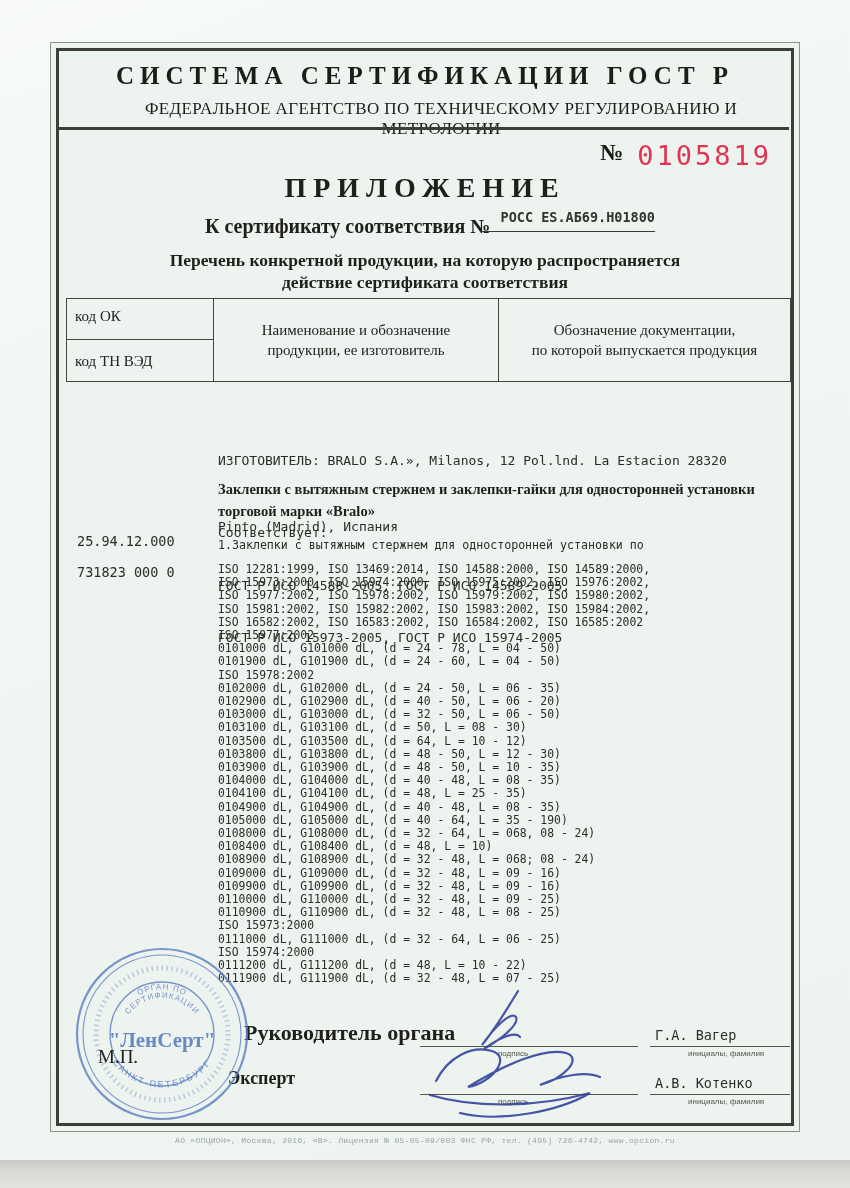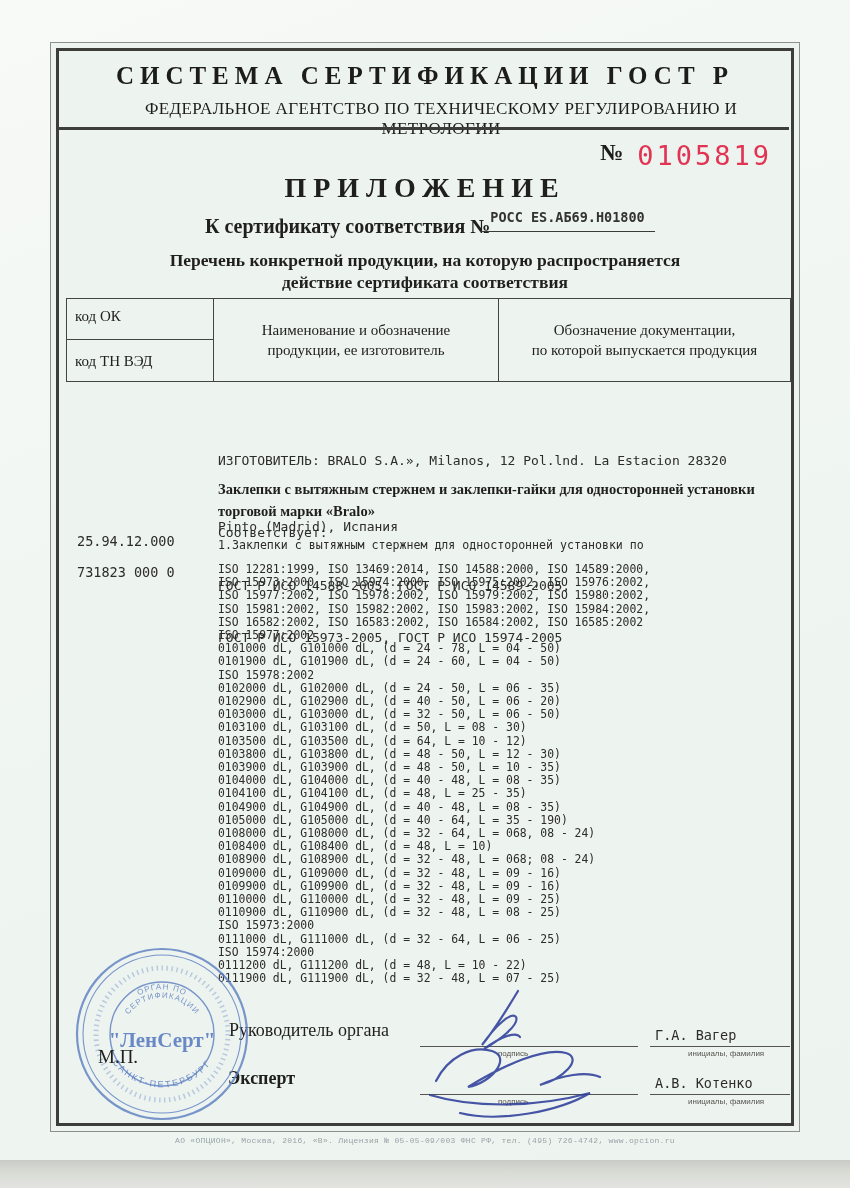--- a/index.html
+++ b/index.html
@@ -18,21 +18,21 @@
        font-size:17px;font-weight:normal;letter-spacing:.4px;color:#1c1c19;margin-left:32px;}
   .hdr-rule{position:absolute;left:59px;right:61px;top:127px;height:0;border-top:3px solid #3d3d39;}
   
   .formno{position:absolute;left:600px;top:140px;white-space:nowrap;}
   .formno .no{font-size:23px;font-weight:bold;color:#1c1c19;vertical-align:top;}
   .formno .val{font-family:"DejaVu Sans Mono",monospace;font-size:27px;letter-spacing:3px;
        color:#e23353;margin-left:10px;vertical-align:top;text-align:right;}
   .doc-title{position:absolute;left:0;right:0;top:172px;text-align:center;
        font-size:28px;font-weight:bold;letter-spacing:7px;color:#1f1f1c;}
   .cert-line{position:absolute;left:205px;top:215px;font-size:20px;font-weight:bold;color:#1f1f1c;}
-  .cert-no{position:absolute;left:480px;top:209px;width:175px;text-align:center;
+  .cert-no{position:absolute;left:480px;top:209px;width:175px;text-align:right;
        font-family:"DejaVu Sans Mono",monospace;font-size:13.5px;font-weight:bold;color:#33332f;
        border-bottom:1.5px solid #3a3a36;padding-bottom:6px;}
   .list-sub{position:absolute;left:0;right:0;text-align:center;font-size:17.5px;font-weight:bold;color:#1f1f1c;}
   .list-sub.l1{top:250px;} .list-sub.l2{top:272px;}
   
   .tbl{position:absolute;left:66px;top:298px;width:723px;height:82px;border:1.5px solid #44443f;}
   .tbl .vline1{position:absolute;left:146px;top:0;bottom:0;border-left:1.5px solid #44443f;}
   .tbl .vline2{position:absolute;left:431px;top:0;bottom:0;border-left:1.5px solid #44443f;}
   .tbl .hline{position:absolute;left:0;width:146px;top:40px;border-top:1.5px solid #44443f;}
   .tbl .c1a{position:absolute;left:8px;top:9px;font-size:15px;}
@@ -43,21 +43,21 @@
   .mono{font-family:"DejaVu Sans Mono",monospace;color:#2c2c28;white-space:pre;}
   .code-ok{position:absolute;left:77px;top:533px;font-size:13.5px;}
   .code-tnved{position:absolute;left:77px;top:564px;font-size:13.5px;}
   .blk-mfr{position:absolute;left:218px;top:406px;font-size:13px;line-height:22px;}
   .blk-prod{position:absolute;left:218px;top:453px;font-size:14.5px;font-weight:bold;line-height:22px;color:#1f1f1c;margin-top:25px;}
   .blk-conf{position:absolute;left:218px;top:489px;font-size:13px;line-height:17.5px;}
   .line-item1{position:absolute;left:218px;top:538px;font-size:11.6px;}
   .blk-iso{position:absolute;left:218px;top:563px;font-size:11.4px;line-height:13.2px;}
   .blk-spec{position:absolute;left:218px;top:629px;font-size:11.4px;line-height:13.2px;}
   
-  .sig-role1{position:absolute;left:229px;top:1020px;font-size:18px;font-weight:normal;color:#1f1f1c;}
+  .sig-role1{position:absolute;left:244px;top:1020px;font-size:22px;font-weight:bold;color:#1f1f1c;}
   .sig-role2{position:absolute;left:228px;top:1068px;font-size:18px;font-weight:bold;color:#1f1f1c;}
   .sig-line{position:absolute;height:0;border-top:1px solid #55554f;}
   .sl1{left:420px;top:1046px;width:218px;} .sl2{left:420px;top:1094px;width:218px;}
   .nl1{left:650px;top:1046px;width:140px;} .nl2{left:650px;top:1094px;width:140px;}
   .cap{position:absolute;font-family:"Liberation Sans",sans-serif;font-size:8px;color:#55554f;}
   .cap.c-s1{left:498px;top:1049px;} .cap.c-s2{left:498px;top:1097px;}
   .cap.c-n1{left:688px;top:1049px;} .cap.c-n2{left:688px;top:1097px;}
   .sig-name{position:absolute;font-family:"DejaVu Sans Mono",monospace;font-size:13.5px;color:#2c2c28;white-space:pre;}
   .sn1{left:655px;top:1027px;} .sn2{left:655px;top:1075px;}
   .mp{position:absolute;left:98px;top:1046px;font-size:19px;color:#1f1f1c;z-index:5;}

